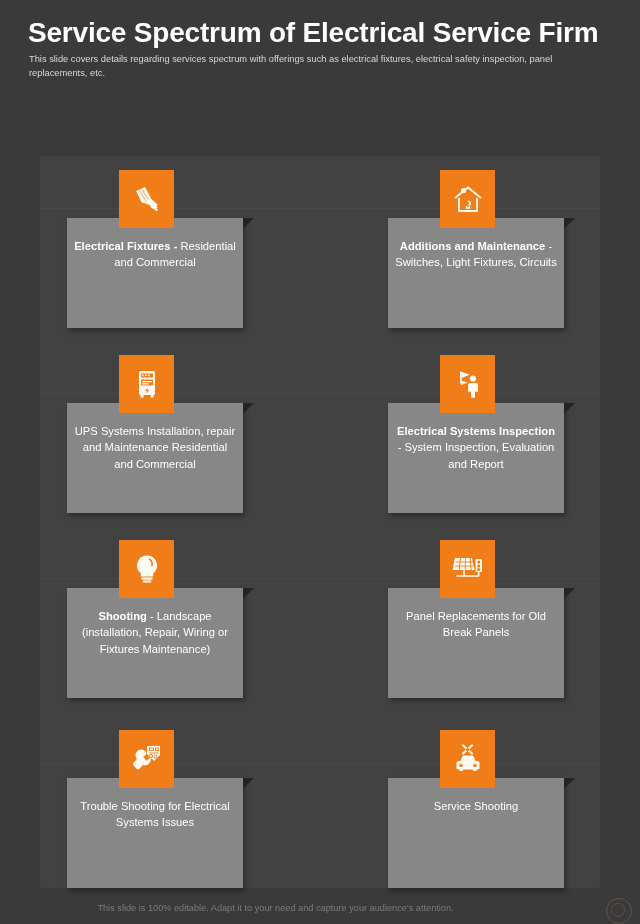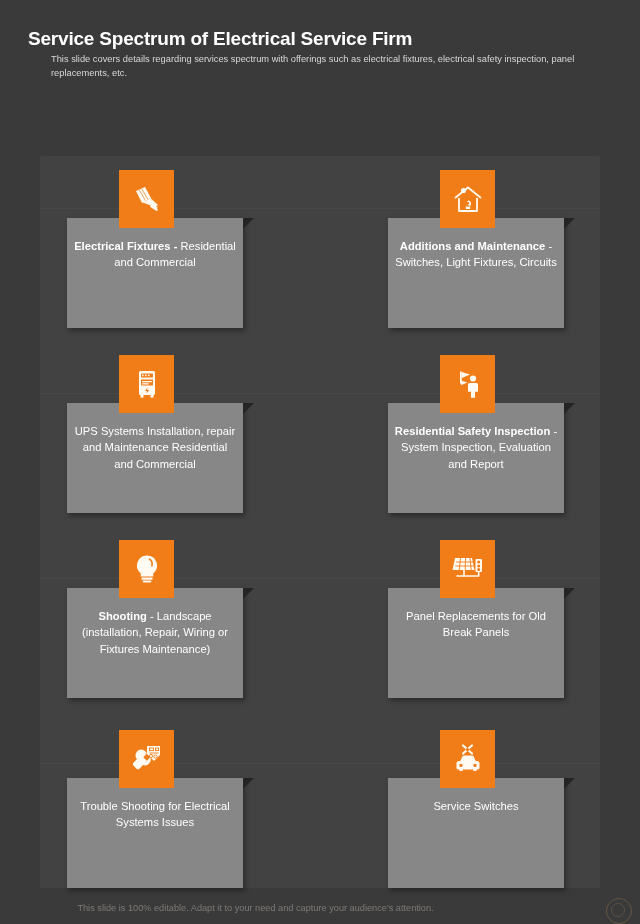--- a/index.html
+++ b/index.html
@@ -20,37 +20,36 @@
   
   .slide-header {
     position: absolute;
     left: 0; top: 0;
     width: 640px;
     padding: 0;
   }
   .slide-title {
     position: absolute;
     left: 28px;
-    top: 28px;
-    font-size: 19px;
+    top: 17px;
+    font-size: 28px;
     font-weight: bold;
     letter-spacing: -0.2px;
     color: #ffffff;
     white-space: nowrap;
   }
   .slide-subtitle {
     position: absolute;
     left: 29px;
     top: 52px;
     width: 582px;
     font-size: 9.3px;
     line-height: 14px;
     color: #d8d8d8;
     font-weight: normal;
-    margin-left: 22px;
   }
 
   
   .panel {
     position: absolute;
     left: 40px;
     top: 156px;
     width: 560px;
     height: 732px;
     background: #424242;
@@ -129,20 +128,21 @@
 
   
   .footer-note {
     position: absolute;
     left: 0;
     top: 903px;
     width: 511px;
     text-align: center;
     font-size: 9.2px;
     color: #7e7a77;
+    padding-left: 20px;
   }
   .watermark {
     position: absolute;
     right: 8px;
     top: 898px;
     width: 24px;
     height: 24px;
     border-radius: 50%;
     border: 1.4px solid #6a5a46;
     opacity: 0.85;
@@ -250,21 +250,21 @@
         <g fill="#fffaf2">
           <path d="M9 4.5 h1.8 v12 H9 z"></path>
           <path d="M10.8 5 L19 7.4 L10.8 11 Z"></path>
           <path d="M10 13.5 L16.5 15.5 L10 18.2 Z" opacity="0.95"></path>
           <circle cx="22" cy="11.5" r="3.1"></circle>
           <path d="M18.6 16 h6.8 a1.6 1.6 0 0 1 1.6 1.6 v7.2 h-3 v6 h-4 v-6 h-3 v-7.2 a1.6 1.6 0 0 1 1.6 -1.6 z"></path>
         </g>
       </svg>
     </div>
     <div class="card-text">
-      <span class="lead">Residential Safety Inspection</span><span> - System Inspection, Evaluation and Report</span>
+      <span class="lead">Electrical Systems Inspection</span><span> - System Inspection, Evaluation and Report</span>
     </div>
   </div>
 
   <div class="card" style="left:67px; top:540px">
     <div class="card-box"></div>
     <div class="card-notch"></div>
     <div class="card-icon">
       <svg width="34" height="34" viewBox="0 0 34 34" fill="none">
         <path d="M17 3.5 a10 10 0 0 1 6.2 17.9 v3.1 h-12.4 v-3.1 A10 10 0 0 1 17 3.5 z" fill="#fffaf2"></path>
         <path d="M19.5 7.2 a6.2 6.2 0 0 1 2.4 6.6" stroke="#F07D18" stroke-width="1.6" fill="none" stroke-linecap="round"></path>
@@ -343,20 +343,20 @@
         <circle cx="16.5" cy="7.6" r="1.6" fill="#F07D18"></circle>
         <path d="M9 20 l2.2 -5.2 a2 2 0 0 1 1.9 -1.3 h7.8 a2 2 0 0 1 1.9 1.3 L25 20 z" fill="#fffaf2"></path>
         <path d="M5.5 20.5 a2.6 2.6 0 0 1 2.6 -1.6 h17.8 a2.6 2.6 0 0 1 2.6 1.6 v5.6 a1.4 1.4 0 0 1 -1.4 1.4 h-1.5 v1.6 h-3.4 v-1.6 h-10.4 v1.6 h-3.4 v-1.6 H6.9 a1.4 1.4 0 0 1 -1.4 -1.4 z" fill="#fffaf2"></path>
         <g fill="#F07D18">
           <circle cx="10" cy="23.4" r="1.7"></circle>
           <circle cx="24" cy="23.4" r="1.7"></circle>
         </g>
       </svg>
     </div>
     <div class="card-text">
-      <span class="lead"></span><span>Service Switches</span>
+      <span class="lead"></span><span>Service Shooting</span>
     </div>
   </div>
 
 </div>
 
 <div class="footer-note">This slide is 100% editable. Adapt it to your need and capture your audience's attention.</div>
 <div class="watermark"></div>
 
 </body></html>

